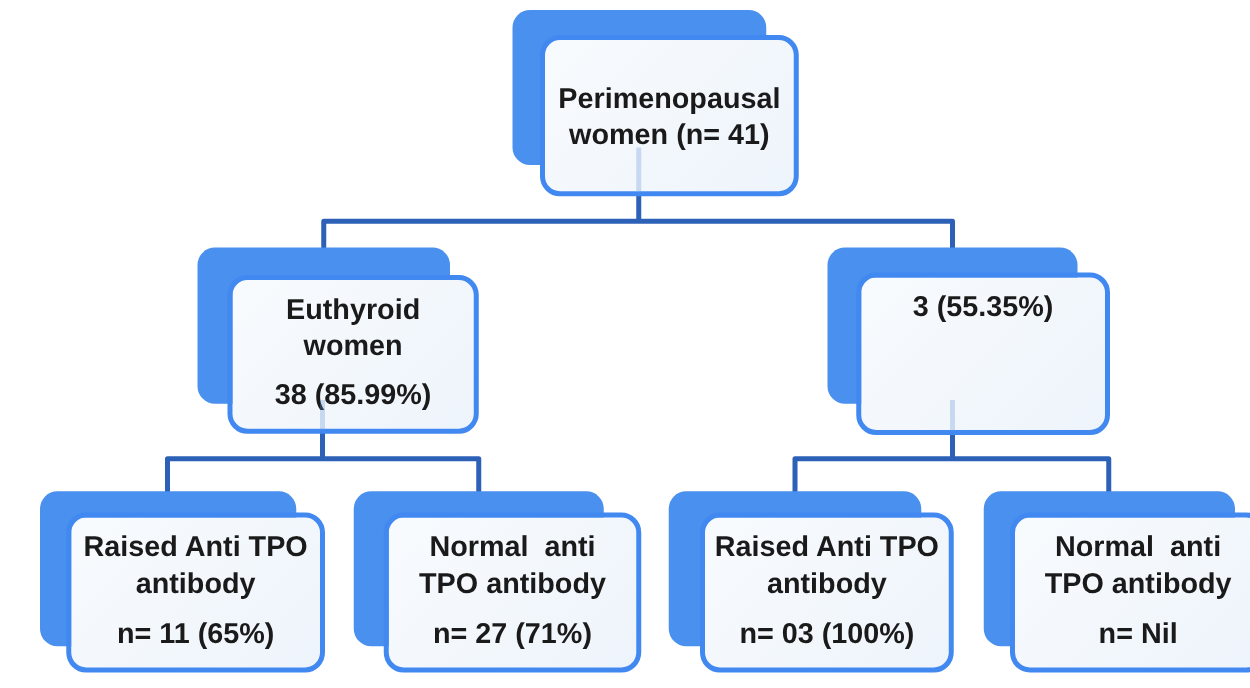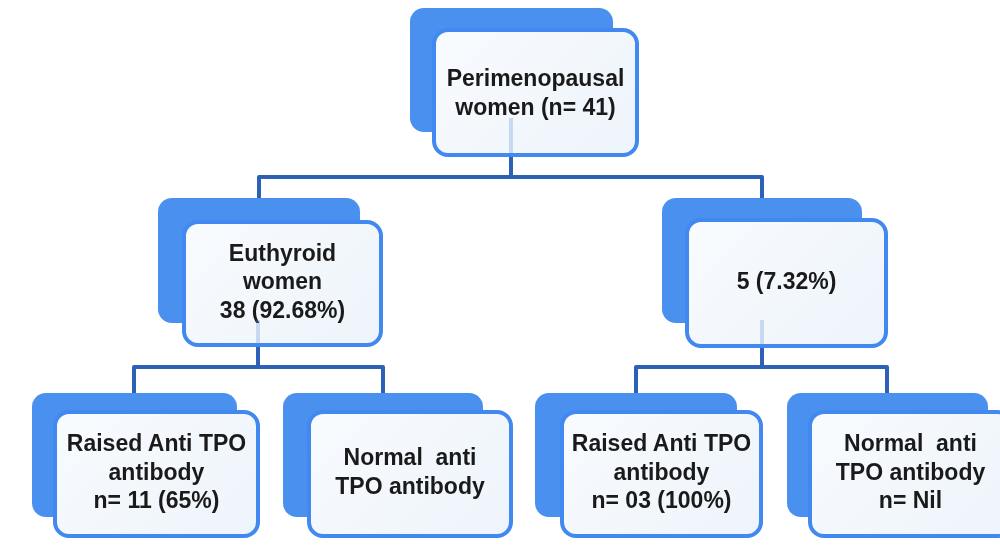--- a/index.html
+++ b/index.html
@@ -15,21 +15,21 @@
     position:absolute;left:0;top:0;
     background:#4a90ee;border-radius:14px;
   }
   .card{
     position:absolute;box-sizing:border-box;
     background:linear-gradient(135deg,#f8fbfe 0%,#eef4fb 100%);
     border:4px solid #4188f1;border-radius:16px;
     display:flex;flex-direction:column;align-items:center;justify-content:center;
     font-weight:700;color:#1a1a1a;font-size:23px;line-height:1.24;text-align:center;
   }
-  .card.has-stat{justify-content:center;padding:9px 2px 13px 2px;}
+  .card.has-stat{justify-content:space-between;padding:9px 2px 13px 2px;}
   .title,.stat{white-space:pre-wrap;}
 </style>
 </head>
 <body>
 
 <div id="figure">
 
   <svg class="connectors" width="1000" height="550">
     <path d="M486 155 V179
              M234 200 V177 H737 V200
@@ -45,45 +45,46 @@
       <div class="title">Perimenopausal
 women (n= 41)</div>
     </div>
   </div>
 
   <div class="node" style="left:133px;top:198px;">
     <div class="shadow" style="width:202px;height:125px;"></div>
     <div class="card has-stat" style="left:24px;top:22px;width:201px;height:127px;">
       <div class="title">Euthyroid
 women</div>
-      <div class="stat">38 (92.68%)</div>
+      <div class="stat">38 (85.99%)</div>
     </div>
   </div>
 
   <div class="node" style="left:637px;top:198px;">
     <div class="shadow" style="width:200px;height:125px;"></div>
     <div class="card has-stat" style="left:23px;top:20px;width:203px;height:130px;">
-      <div class="stat">5 (7.32%)</div>
+      <div class="stat">3 (55.35%)</div>
     </div>
   </div>
 
   <div class="node" style="left:7px;top:393px;">
     <div class="shadow" style="width:205px;height:124px;"></div>
     <div class="card has-stat" style="left:21px;top:17px;width:207px;height:128px;">
       <div class="title">Raised Anti TPO
 antibody</div>
       <div class="stat">n= 11 (65%)</div>
     </div>
   </div>
 
   <div class="node" style="left:258px;top:393px;">
     <div class="shadow" style="width:200px;height:124px;"></div>
     <div class="card has-stat" style="left:24px;top:17px;width:206px;height:128px;">
       <div class="title">Normal  anti
 TPO antibody</div>
+      <div class="stat">n= 27 (71%)</div>
     </div>
   </div>
 
   <div class="node" style="left:510px;top:393px;">
     <div class="shadow" style="width:202px;height:124px;"></div>
     <div class="card has-stat" style="left:25px;top:17px;width:203px;height:128px;">
       <div class="title">Raised Anti TPO
 antibody</div>
       <div class="stat">n= 03 (100%)</div>
     </div>

